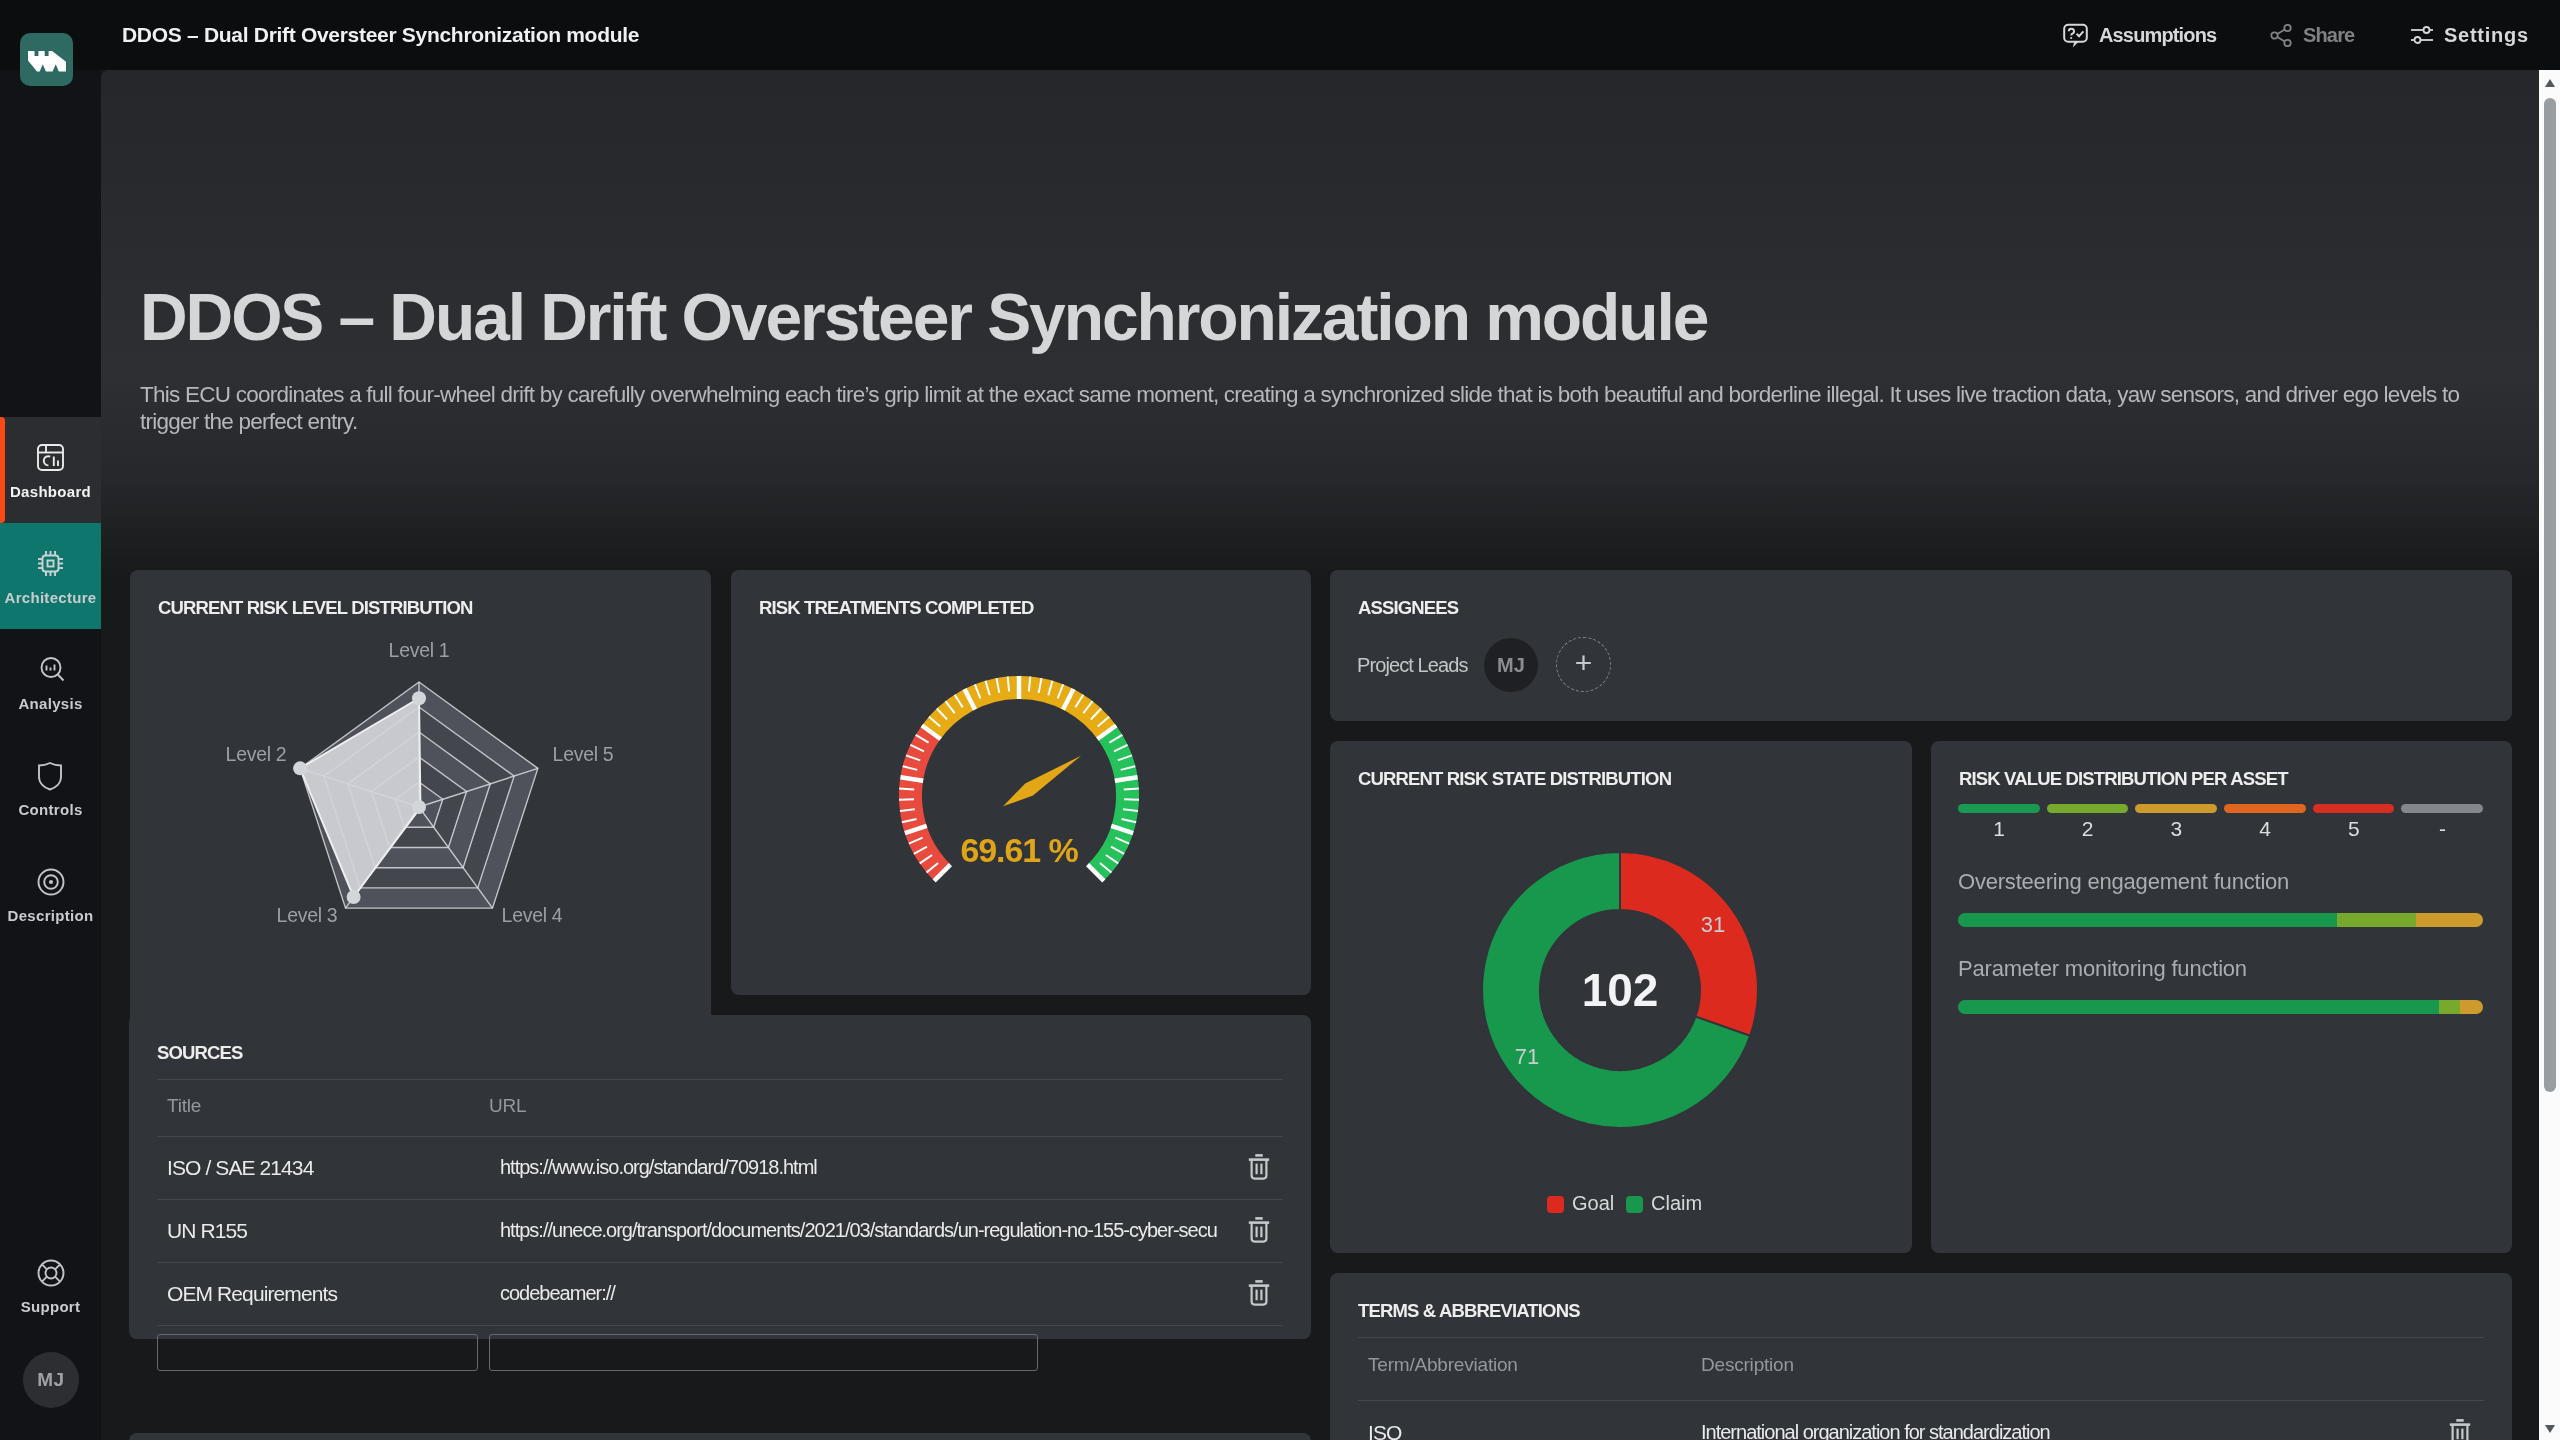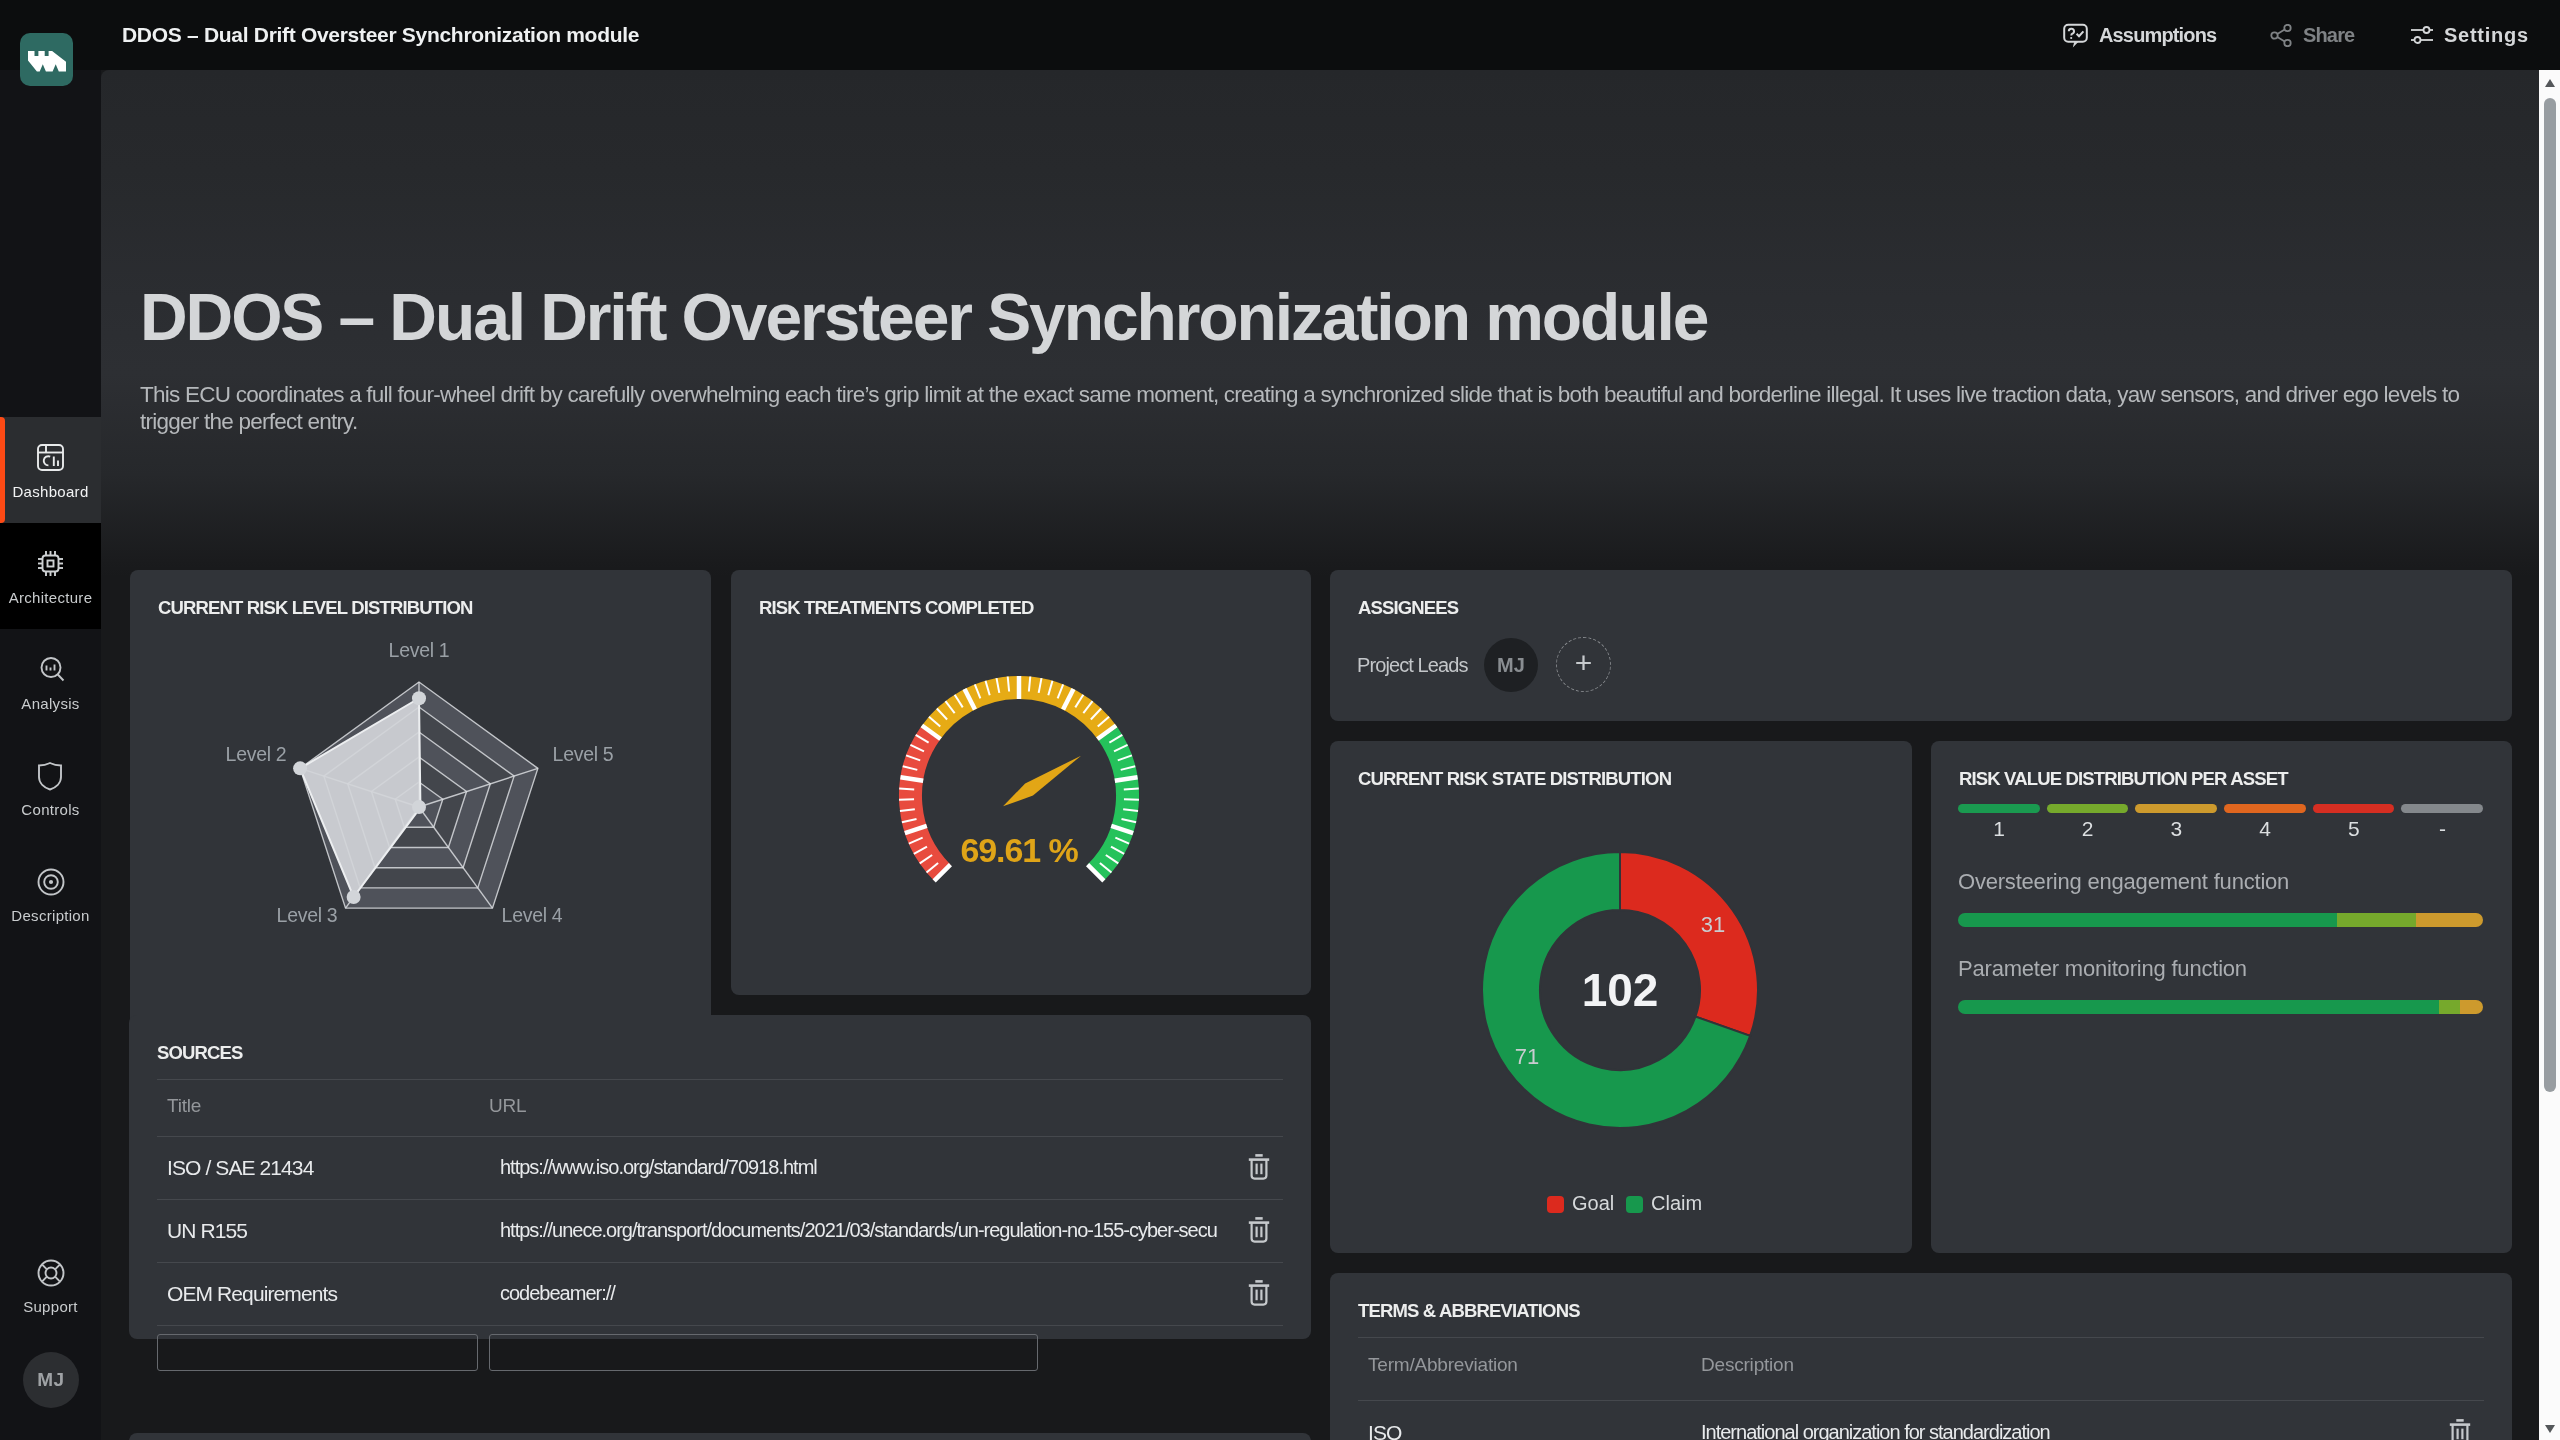--- a/index.html
+++ b/index.html
@@ -6,24 +6,24 @@
   html,body { width:2560px; height:1440px; overflow:hidden; background:#18191b;
     font-family:"Liberation Sans", sans-serif; position:relative; }
   .topbar { position:absolute; left:0; top:0; width:2560px; height:70px; background:#0c0d0e; }
   .tb-title { position:absolute; left:122px; top:23px; font-size:21px; font-weight:bold; color:#eef0f1; letter-spacing:-0.3px; }
   .tb-item { position:absolute; top:0; height:70px; display:flex; align-items:center; gap:11px;
      font-size:20px; font-weight:bold; color:#d5d7d9; letter-spacing:-0.85px; }
   .tb-item.dim { color:#7f8285;text-align:right; }
   .sidebar { position:absolute; left:0; top:70px; width:101px; height:1370px; background:#121316; }
   .logo { position:absolute; left:20px; top:33px; width:53px; height:53px; border-radius:10px; background:#2e6a62; z-index:5; }
   .nav-item { position:absolute; left:0; width:101px; height:106px; }
-  .nav-item .nt { position:absolute; top:66px; width:101px; text-align:center; font-size:15px; color:#c9ccce; letter-spacing:0.3px; }
+  .nav-item .nt { position:absolute; top:66px; width:101px; text-align:center; font-size:15px; color:#c9ccce; letter-spacing:0.3px;font-weight:bold; }
   .nav-item svg { position:absolute; left:36px; top:26px; }
   .nav-active { background:#2b2d30; }
-  .nav-arch  { background:#000000; }
+  .nav-arch  { background:#0f766e; }
   .nav-bar { position:absolute; left:-3px; top:0; width:8px; height:106px; background:#fd4a15; border-radius:5px; }
   .avatar { position:absolute; left:23px; top:1352px; width:56px; height:56px; border-radius:50%; background:#2c2e31;
     color:#9fa2a5; font-weight:bold; font-size:19px; display:flex; align-items:center; justify-content:center; letter-spacing:0.5px;}
   .main-hero { position:absolute; left:101px; top:70px; width:2438px; height:506px; border-radius:8px 0 0 0;
     background:linear-gradient(180deg,#25272a 0%,#27292c 20%,#2b2d31 45%,#2d2f33 60%,#26282b 80%,#1a1b1d 97%,#18191b 100%); }
   .hero-h1 { position:absolute; left:39px; top:214px; font-size:66px; line-height:66px; font-weight:bold; color:#d4d6d8; letter-spacing:-2.1px; white-space:nowrap; }
   .hero-p { position:absolute; left:39px; top:312px; width:2345px; font-size:22.5px; line-height:26.6px; color:#b5b8bb; letter-spacing:-0.76px; }
   .card { position:absolute; background:#313439; border-radius:8px; }
   .card-title { position:absolute; left:28px; top:27px; font-size:18.5px; font-weight:bold; color:#eceded; letter-spacing:-0.85px; }
   .hl { position:absolute; height:1px; background:#45484d; left:28px; right:28px; }

